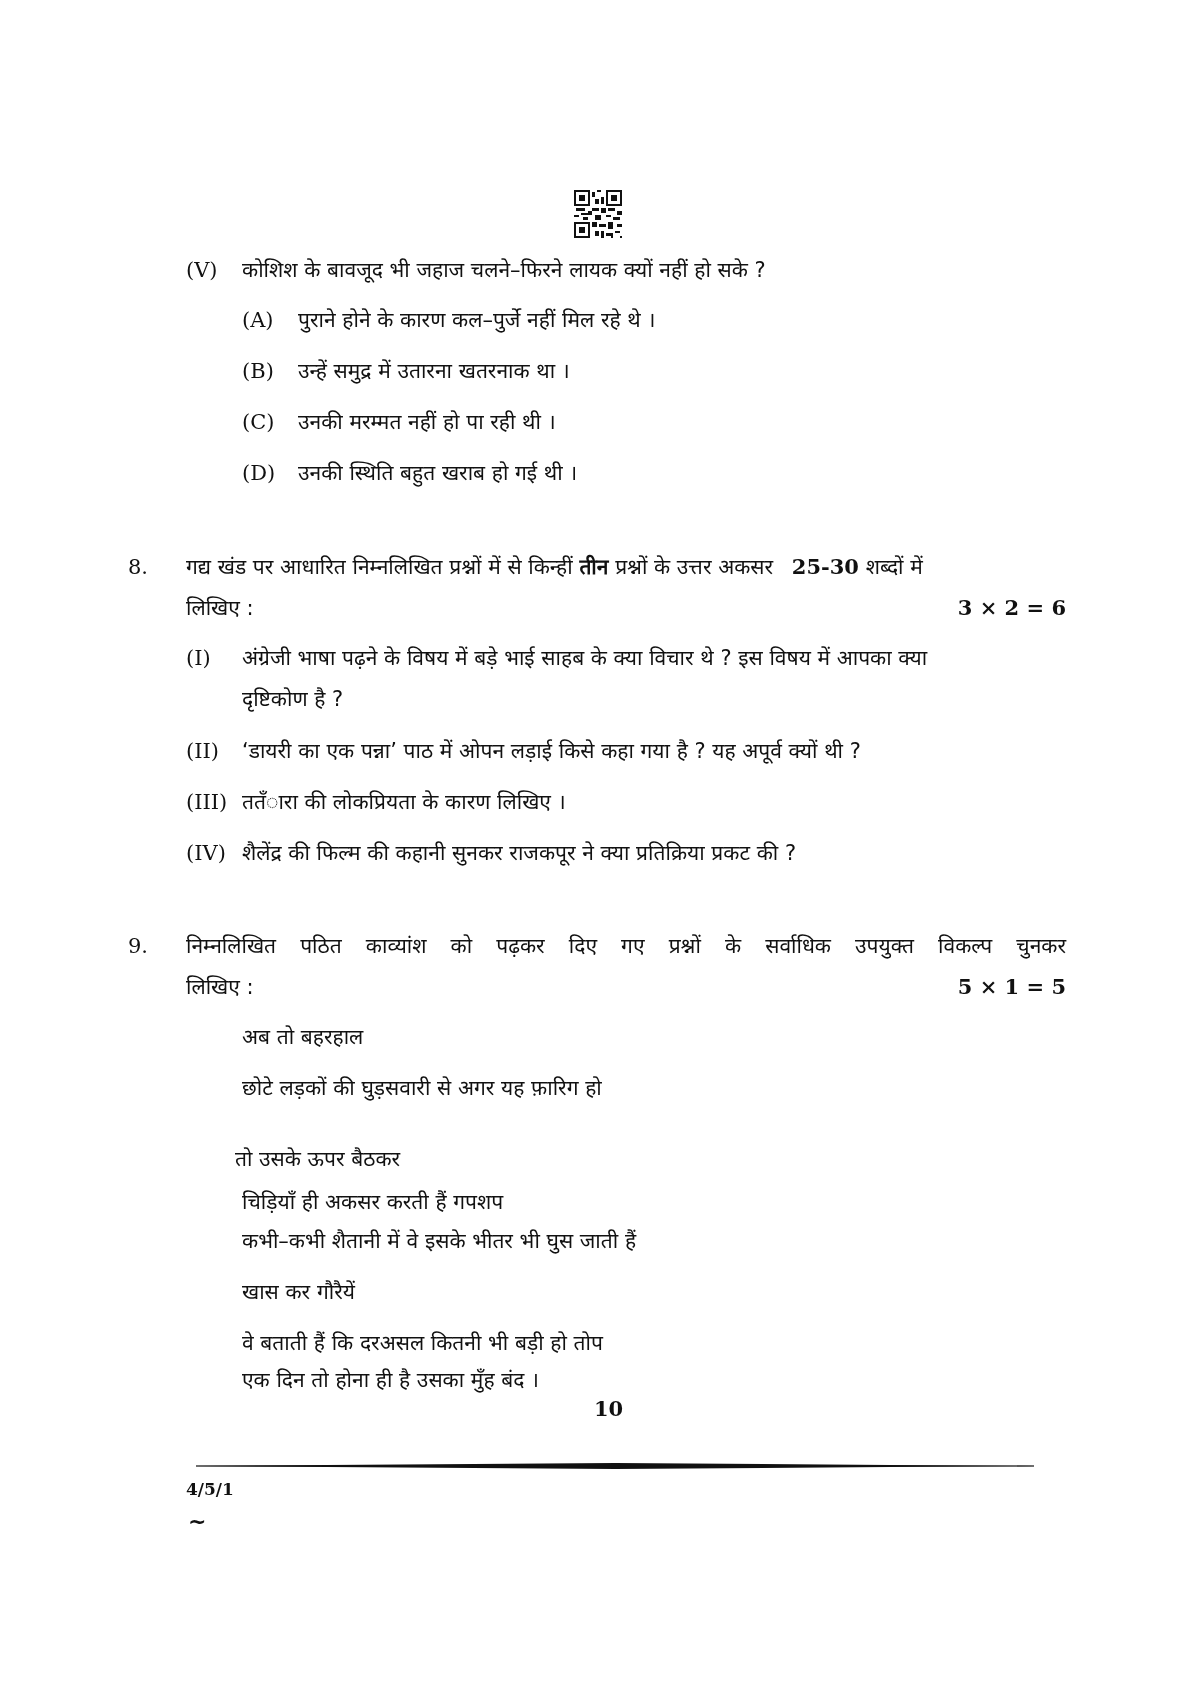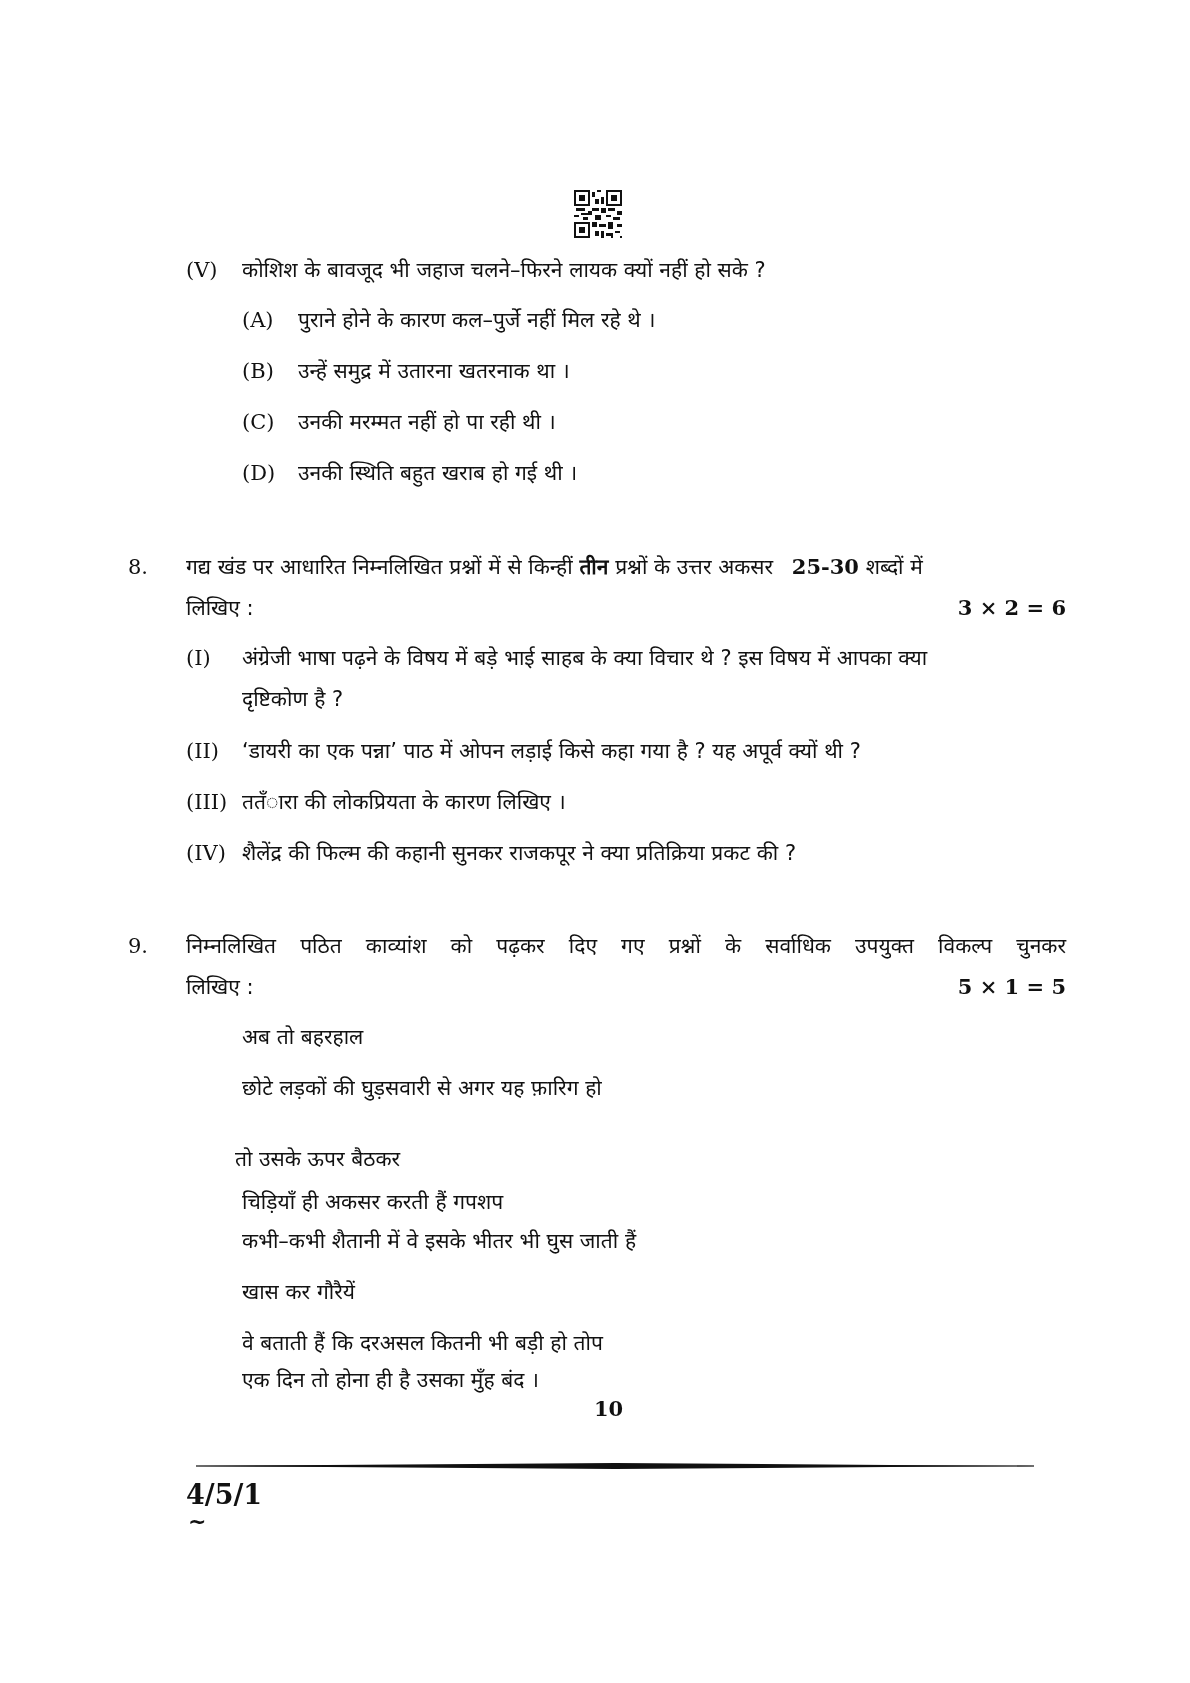--- a/index.html
+++ b/index.html
@@ -6,21 +6,21 @@
   body { width: 1190px; height: 1683px; position: relative; overflow: hidden;
          font-family: "DejaVu Sans", sans-serif; color: #111111; }
   .abs { position: absolute; white-space: nowrap; }
   .txt { font-size: 21px; line-height: 28px; }
   .lbl { font-family: "DejaVu Serif", serif; font-size: 21px; line-height: 28px; }
   .bold { font-weight: bold; }
   .marks { font-family: "DejaVu Serif", serif; font-weight: bold; font-size: 21px; line-height: 28px; margin-left: 12px; }
   .qnum { font-family: "DejaVu Serif", serif; font-size: 21px; line-height: 28px; }
   .qr { position: absolute; left: 574px; top: 190px; width: 48px; height: 48px; }
   .rule { position: absolute; left: 196px; top: 1463px; width: 838px; height: 6px; }
-  .footer-code { font-family: "DejaVu Serif", serif; font-weight: bold; font-size: 27px; }
+  .footer-code { font-family: "DejaVu Serif", serif; font-weight: bold; font-size: 17px; }
   .pageno { font-family: "DejaVu Serif", serif; font-weight: bold; font-size: 21px; }
   .tilde { font-family: "DejaVu Serif", serif; font-weight: bold; font-size: 22px; }
 </style>
 </head>
 <body>
 
 <svg class="qr" viewBox="0 0 21 21" shape-rendering="crispEdges">
   <rect x="0" y="0" width="21" height="21" fill="#fff"></rect>
   <g fill="#111">
     <rect x="0" y="0" width="7" height="1"></rect>

